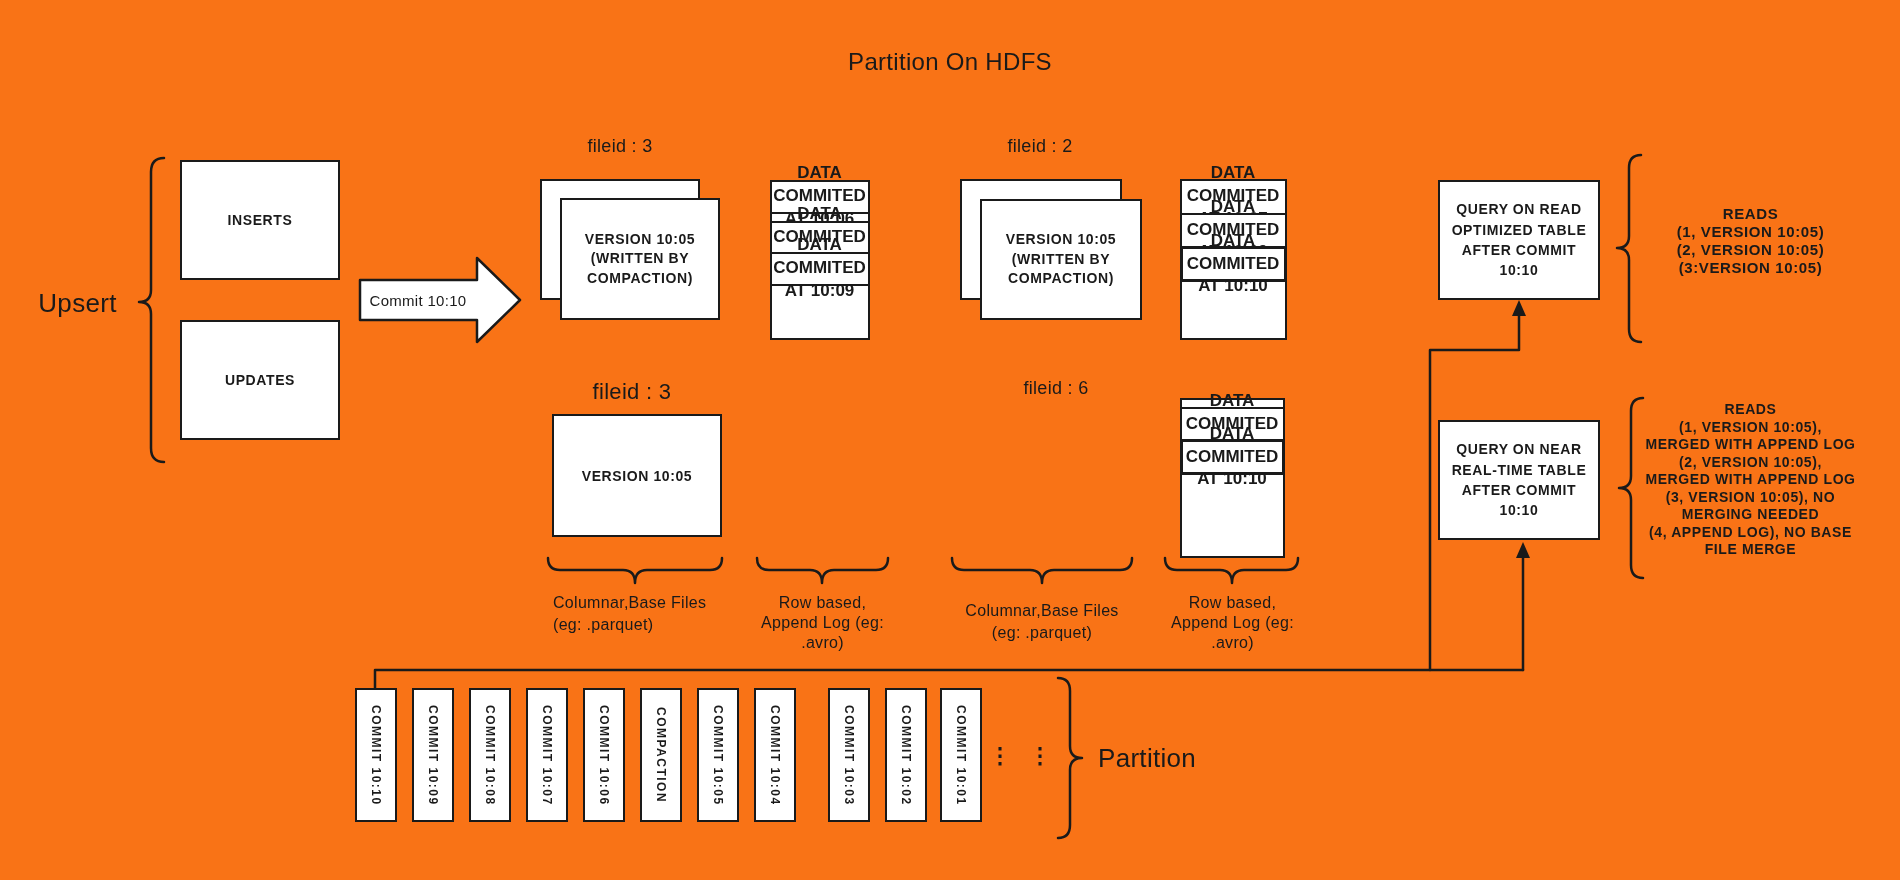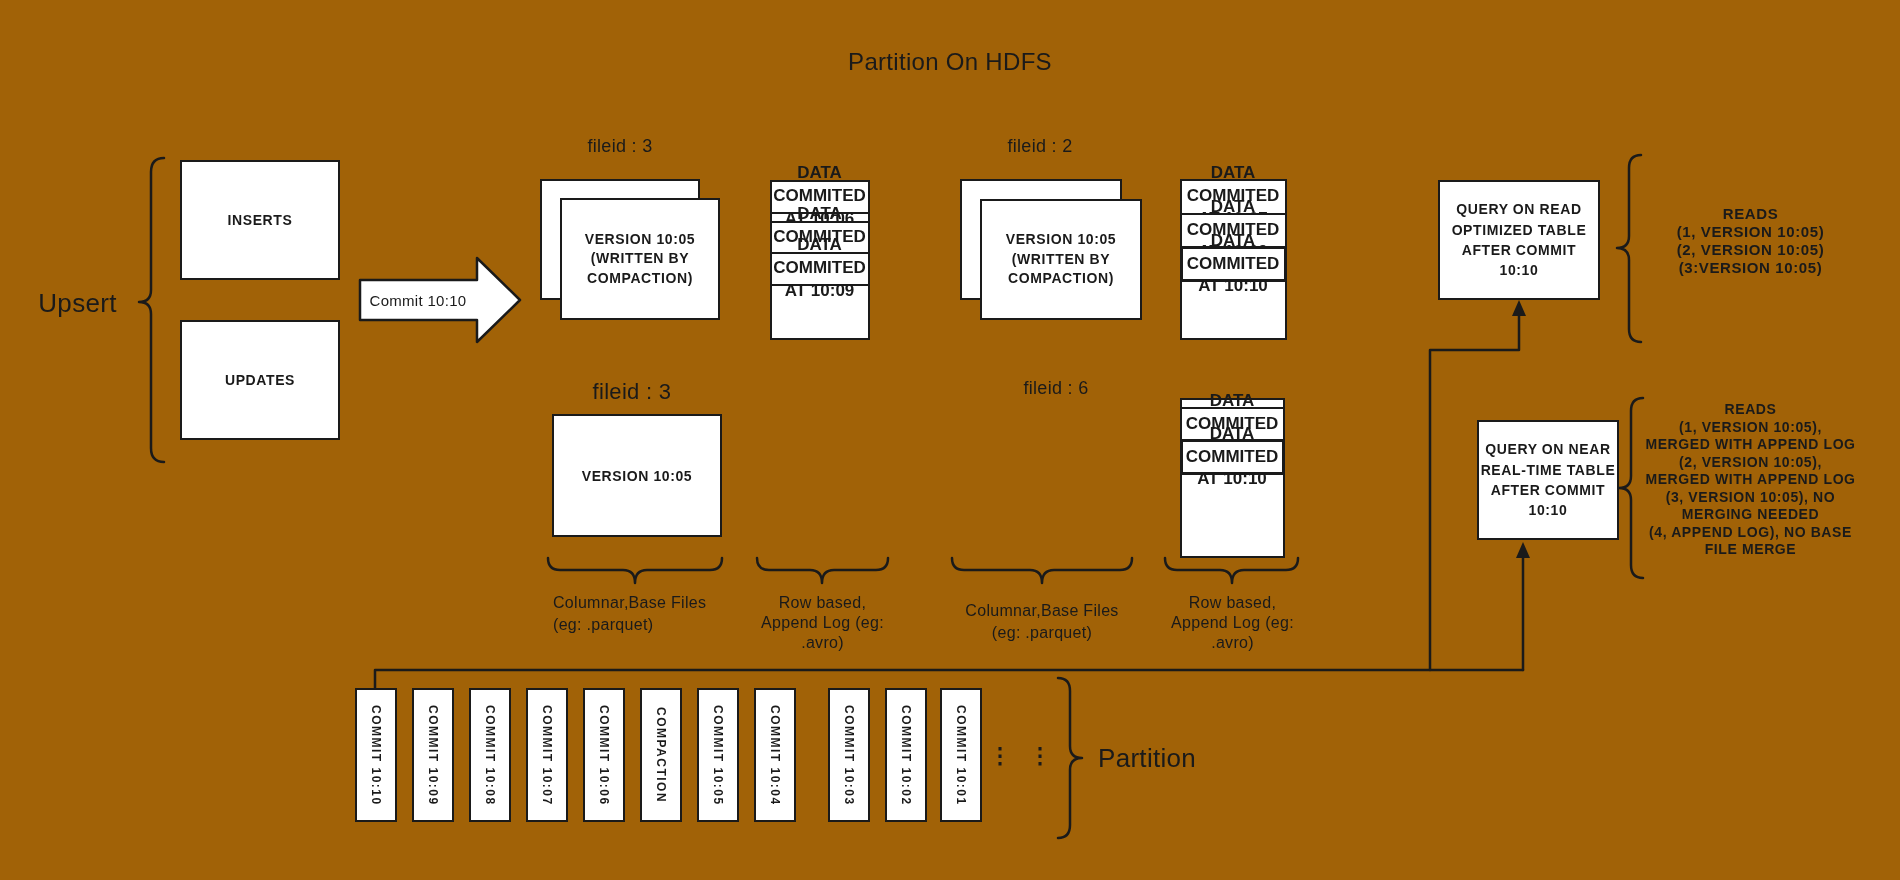--- a/index.html
+++ b/index.html
@@ -1,17 +1,17 @@
 <!DOCTYPE html>
 <html><head>
 <meta charset="utf-8">
 <style>
   html,body{margin:0;padding:0;background:#ffffff;}
   body{font-family:"Liberation Sans", sans-serif; color:#1a1a1a;}
-  #canvas{position:relative;width:1900px;height:880px;background:#a16207;overflow:hidden;}
+  #canvas{position:relative;width:1900px;height:880px;background:#f97316;overflow:hidden;}
   .abs{position:absolute;box-sizing:border-box;}
   .box{border:2px solid #1a1a1a;background:#ffffff;}
   .box-bold{border:2.5px solid #1a1a1a;background:#ffffff;}
   .ctext{display:flex;align-items:center;justify-content:center;text-align:center;}
   .blabel{font-weight:700;letter-spacing:0.6px;}
   .preline{white-space:pre-line;}
   .hand{letter-spacing:0.3px;}
   .logcell{border:2px solid #1a1a1a;background:#ffffff;font-weight:700;font-size:17px;line-height:1.35;display:flex;align-items:center;justify-content:center;text-align:center;}
   .logcell-bold{border-width:3px;}
   .vtext{writing-mode:vertical-rl;text-orientation:mixed;font-weight:700;font-size:12px;letter-spacing:1.5px;white-space:nowrap;}
@@ -112,21 +112,21 @@
 
   <div class="abs box-bold ctext blabel preline" style="left:1438px;top:180px;width:162px;height:120px;font-size:14px;line-height:1.45;">QUERY ON READ
 OPTIMIZED TABLE
 AFTER COMMIT
 10:10</div>
   <div class="abs ctext blabel preline" style="left:1648px;top:196px;width:205px;height:90px;font-size:15px;line-height:18px;">READS
 (1, VERSION 10:05)
 (2, VERSION 10:05)
 (3:VERSION 10:05)</div>
 
-  <div class="abs box-bold ctext blabel preline" style="left:1438px;top:420px;width:142px;height:120px;font-size:14px;line-height:1.45;margin-left:39px;">QUERY ON NEAR
+  <div class="abs box-bold ctext blabel preline" style="left:1438px;top:420px;width:162px;height:120px;font-size:14px;line-height:1.45;">QUERY ON NEAR
 REAL-TIME TABLE
 AFTER COMMIT
 10:10</div>
   <div class="abs ctext blabel preline" style="left:1643px;top:396px;width:215px;height:168px;font-size:14px;line-height:17.5px;">READS
 (1, VERSION 10:05),
 MERGED WITH APPEND LOG
 (2, VERSION 10:05),
 MERGED WITH APPEND LOG
 (3, VERSION 10:05), NO
 MERGING NEEDED

